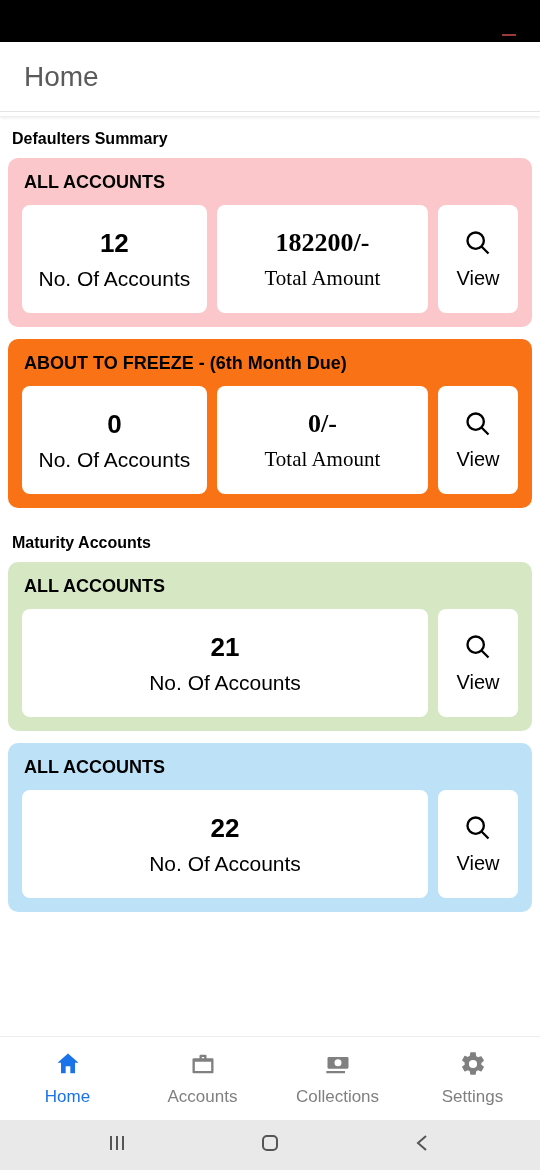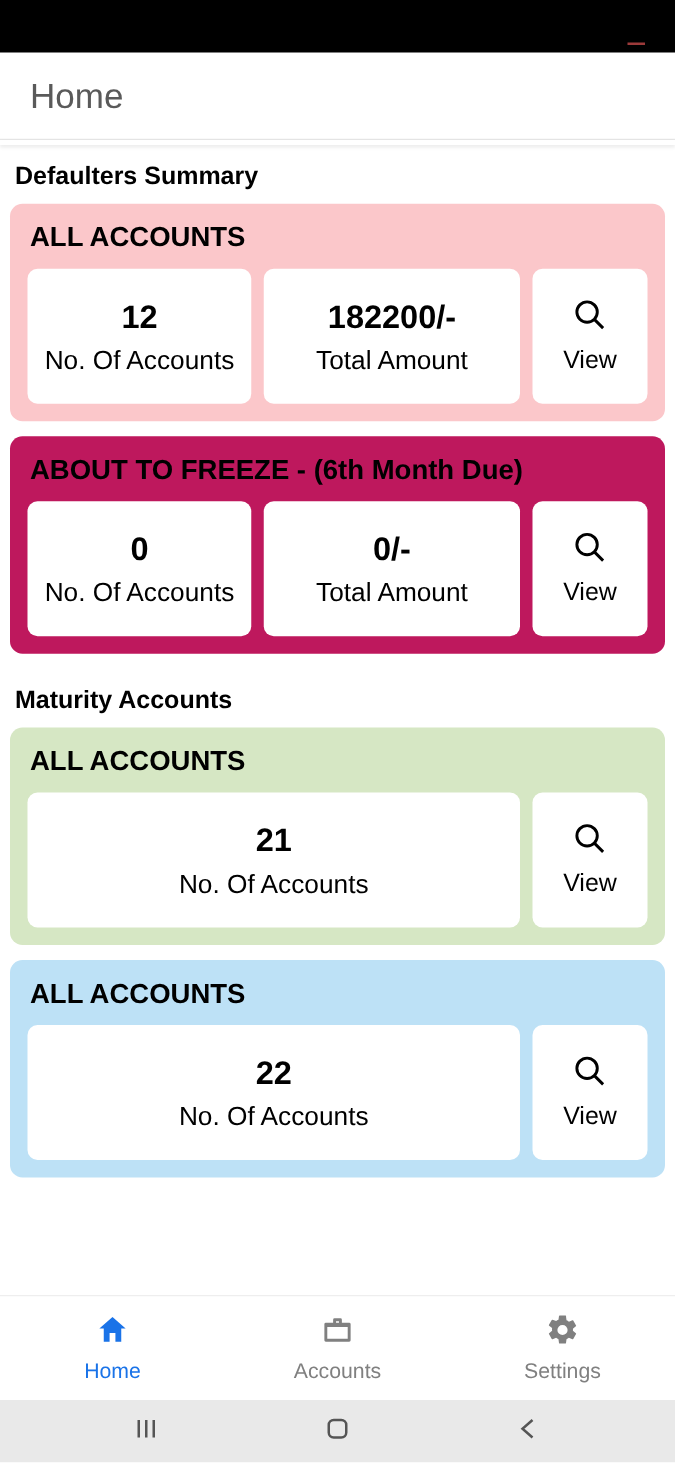--- a/index.html
+++ b/index.html
@@ -3,36 +3,36 @@
 <meta charset="utf-8">
 <style>
   * { box-sizing: border-box; margin: 0; padding: 0; }
   html, body { width: 540px; height: 1170px; font-family: Arial, Helvetica, sans-serif; background: #ffffff; overflow: hidden; }
   .status-bar { height: 42px; background: #000000; position: relative; }
   .status-dash { position: absolute; right: 24px; bottom: 6px; width: 14px; height: 2px; background: #9c3a3a; }
   .app-bar { height: 70px; display: flex; align-items: center; padding: 0 24px; border-bottom: 1px solid #e5e5e5; }
   .app-bar-title { font-size: 28px; font-weight: 500; color: #5a5a5a; }
   .app-bar-bottom { height: 4px; box-shadow: 0 2px 3px rgba(0,0,0,0.08); }
   .content { height: 920px; overflow: hidden; padding: 0 8px; }
-  .section-title { font-size: 20px; font-weight: 700; color: #000; padding: 14px 4px 10px 4px; }
+  .section-title { font-size: 16px; font-weight: 700; color: #000; padding: 14px 4px 10px 4px; }
   .panel { border-radius: 10px; padding: 14px; margin-bottom: 12px; }
   .panel-pink { background: #fbc7ca; }
-  .panel-red { background: #be185d; }
+  .panel-red { background: #f97316; }
   .panel-green { background: #d6e7c4; }
   .panel-blue { background: #bde1f6; }
-  .panel-title { font-size: 22px; font-weight: 700; margin-bottom: 12px; padding-left: 2px; }
+  .panel-title { font-size: 18px; font-weight: 700; margin-bottom: 12px; padding-left: 2px; }
   .panel-pink .panel-title { color: #000; }
   .panel-red .panel-title { color: #000; }
   .panel-green .panel-title { color: #000; }
   .panel-blue .panel-title { color: #000; }
   .card-row { display: flex; gap: 10px; }
   .card { background: #fff; border-radius: 8px; display: flex; flex-direction: column; align-items: center; justify-content: center; padding: 14px 4px; min-height: 108px; }
   .card.metric { flex: 1; }
-  .card.total { flex: 1.15; }
-  .card.view { width: 92px; cursor: pointer; }
+  .card.total { flex: 1.15; font-family: Liberation Serif, serif; }
+  .card.view { width: 80px; cursor: pointer; }
   .card.fill { flex: 1; }
   .metric-value { font-size: 26px; font-weight: 700; color: #000; margin-bottom: 8px; }
   .metric-label { font-size: 21px; color: #000; }
   .view-icon svg { width: 28px; height: 28px; }
   .view-label { font-size: 20px; color: #000; margin-top: 6px; }
   .bottom-nav { height: 84px; display: flex; background: #fff; border-top: 1px solid #eee; }
   .nav-item { flex: 1; display: flex; flex-direction: column; align-items: center; justify-content: center; gap: 4px; font-size: 17px; color: #808080; cursor: pointer; }
   .nav-item.active { color: #1a73e8; }
   .nav-item svg { width: 28px; height: 28px; }
   .nav-item.active svg { fill: #1a73e8; }
@@ -154,20 +154,28 @@
     </span>
     <span>Home</span>
   </div>
   <div class="nav-item">
     <span>
       <svg viewBox="0 0 24 24">
           <path d="M10 4h4a1 1 0 011 1v2h5a1 1 0 011 1v11a1 1 0 01-1 1H4a1 1 0 01-1-1V8a1 1 0 011-1h5V5a1 1 0 011-1zm1 3h2V6h-2v1zM5 10v8h14v-8H5z"></path>
         </svg>
     </span>
     <span>Accounts</span>
+  </div>
+  <div class="nav-item">
+    <span>
+      <svg viewBox="0 0 24 24">
+          <path d="M4 6h16a1 1 0 011 1v8a1 1 0 01-1 1H4a1 1 0 01-1-1V7a1 1 0 011-1zm8 8a3 3 0 100-6 3 3 0 000 6zM2 18h16v2H2v-2z"></path>
+        </svg>
+    </span>
+    <span>Collections</span>
   </div>
   <div class="nav-item">
     <span>
       <svg viewBox="0 0 24 24">
           <path d="M19.14 12.94a7.07 7.07 0 000-1.88l2.03-1.58a.5.5 0 00.12-.64l-1.92-3.32a.5.5 0 00-.6-.22l-2.39.96a7.03 7.03 0 00-1.62-.94l-.36-2.54A.5.5 0 0013.9 2h-3.8a.5.5 0 00-.5.42l-.36 2.54c-.58.24-1.12.56-1.62.94l-2.39-.96a.5.5 0 00-.6.22L2.71 8.48a.5.5 0 00.12.64l2.03 1.58a7.07 7.07 0 000 1.88l-2.03 1.58a.5.5 0 00-.12.64l1.92 3.32c.13.22.4.31.6.22l2.39-.96c.5.38 1.04.7 1.62.94l.36 2.54a.5.5 0 00.5.42h3.8a.5.5 0 00.5-.42l.36-2.54c.58-.24 1.12-.56 1.62-.94l2.39.96c.2.09.47 0 .6-.22l1.92-3.32a.5.5 0 00-.12-.64l-2.03-1.58zM12 15.5A3.5 3.5 0 1112 8.5a3.5 3.5 0 010 7z"></path>
         </svg>
     </span>
     <span>Settings</span>
   </div>
 </div>

